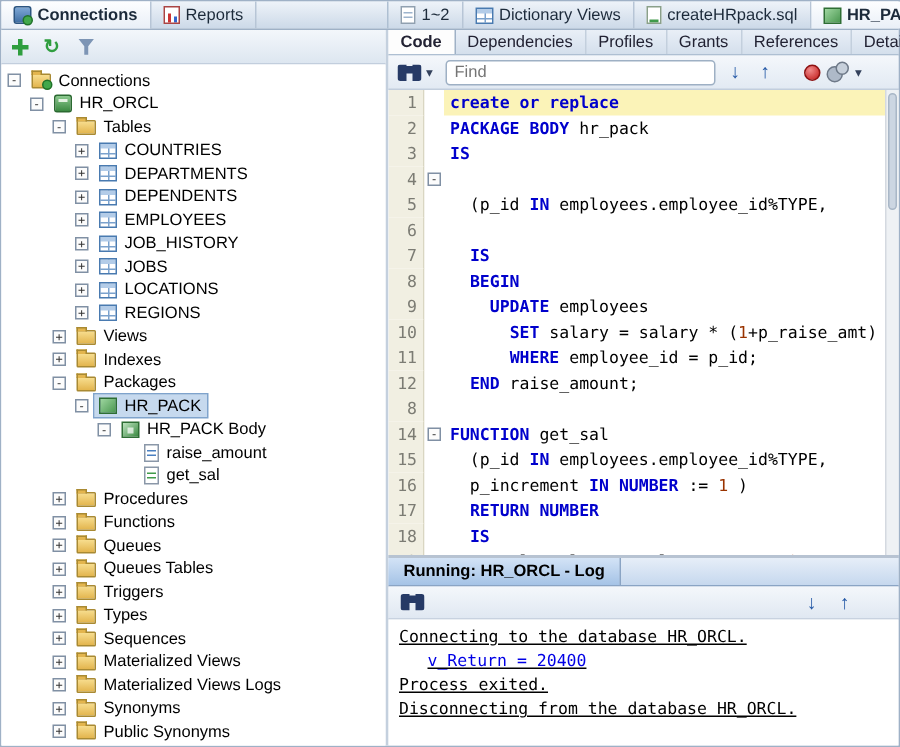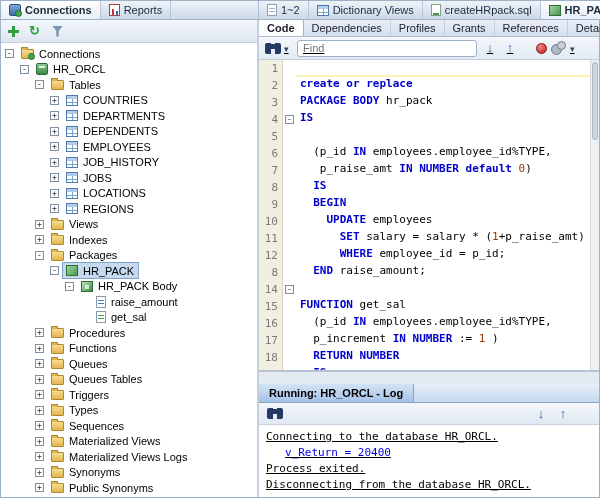--- a/index.html
+++ b/index.html
@@ -29,41 +29,41 @@
   .titem.selected { background:var(--sel); outline:1px solid #7fa3cc; }
   .tlabel { padding:0 1px; }
 
   
   .right { flex:1; display:flex; flex-direction:column; min-width:0; }
 
   .etabs { height:17px; flex:none; display:flex; background:linear-gradient(#e9eff7,#d4dfec); border-bottom:1px solid #aebfd2; align-items:stretch; }
   .etab { display:flex; align-items:center; padding:0 8px; color:#223; border-right:1px solid #c3cfdd; cursor:default; }
   .etab.active { background:#fdfdfd; font-weight:bold; border-right:1px solid #9fb1c6; }
 
-  .etoolbar { height:23px; flex:none; display:flex; align-items:center; gap:5px; padding:0 6px; background:linear-gradient(#f4f7fb,#e2eaf3); border-bottom:1px solid #c2cedd;text-decoration:underline; }
+  .etoolbar { height:23px; flex:none; display:flex; align-items:center; gap:5px; padding:0 6px; background:linear-gradient(#f4f7fb,#e2eaf3); border-bottom:1px solid #c2cedd; }
   .find { width:180px; height:17px; border:1px solid #9eb0c4; border-radius:3px; padding:0 5px; font:11px "Liberation Sans",sans-serif; color:#444; background:#fff; }
   .gap { margin-left:14px; }
 
   
   .code-wrap { flex:1; min-height:0; display:flex; background:#fff; overflow:hidden; }
   .code-lines { flex:1; overflow:hidden; }
   .cline { height:17px; display:flex; font:11px/17px "DejaVu Sans Mono", monospace; }
   .ln { width:24px; flex:none; text-align:right; padding-right:4px; color:#7c7c74; background:#f1efe2; border-right:1px solid #d9d6c2; }
   .fold { width:13px; flex:none; background:#fff; display:flex; justify-content:center; }
   .fbox { width:9px; height:9px; margin-top:4px; border:1px solid #8090a4; background:#fcfcfc; color:#333; font:8px/7px "DejaVu Sans Mono", monospace; text-align:center; cursor:pointer; }
-  .ctext { flex:1; white-space:pre; padding-left:4px;margin-top:15px; }
+  .ctext { flex:1; white-space:pre; padding-left:4px; }
   .ctext.hl { background:#fbf3b8; }
   .kw { color:var(--kw); font-weight:bold; }
   .num { color:var(--num); }
   .vscroll { width:9px; flex:none; background:#eef1f4; border-left:1px solid #d4d9e0; position:relative; }
   .vthumb { position:absolute; left:1px; right:1px; top:2px; height:78px; background:#ccd6e2; border:1px solid #a9b7c7; border-radius:3px; }
 
   
   .log { height:127px; flex:none; display:flex; flex-direction:column; border-top:2px solid #b7c3d2; }
-  .log-header { height:19px; flex:none; display:flex; background:linear-gradient(#e6eef8,#c6d8ee); border-bottom:1px solid #8aa4c4;margin-top:12px; }
+  .log-header { height:19px; flex:none; display:flex; background:linear-gradient(#e6eef8,#c6d8ee); border-bottom:1px solid #8aa4c4; }
   .log-tab { display:flex; align-items:center; padding:0 10px; font-weight:bold; background:linear-gradient(#d3e3f6,#a5c3e6); border-right:1px solid #8aa4c4; cursor:default; }
   .log-toolbar { height:22px; flex:none; display:flex; align-items:center; gap:6px; padding:0 6px 0 8px; background:linear-gradient(#f4f7fb,#e0e8f2); border-bottom:1px solid #c8d2e0; }
   .log-right { margin-left:auto; display:flex; gap:6px; padding-right:22px; }
   .log-body { flex:1; background:#fff; font:11px/16px "DejaVu Sans Mono", monospace; padding:4px 7px; overflow:hidden;text-decoration:underline; }
   .log-line.blue { color:var(--logblue);margin-left:19px; }
 
   
   .icn { display:inline-block; flex:none; }
 
   .plus-icon { width:13px; height:13px; position:relative; cursor:pointer; }
@@ -425,21 +425,20 @@
               </span>
             </div>
             <div class="cline">
               <span class="ln">5</span>
               <span class="fold"></span>
               <span class="ctext"><span class="pl">  (p_id </span><span class="kw">IN</span><span class="pl"> employees.employee_id%TYPE,</span></span>
             </div>
             <div class="cline">
               <span class="ln">6</span>
               <span class="fold"></span>
-              <span class="ctext"><span class="pl">   p_raise_amt </span><span class="kw">IN NUMBER default</span><span class="pl"> </span><span class="num">0</span><span class="pl">)</span></span>
             </div>
             <div class="cline">
               <span class="ln">7</span>
               <span class="fold"></span>
               <span class="ctext"><span class="pl">  </span><span class="kw">IS</span></span>
             </div>
             <div class="cline">
               <span class="ln">8</span>
               <span class="fold"></span>
               <span class="ctext"><span class="pl">  </span><span class="kw">BEGIN</span></span>

